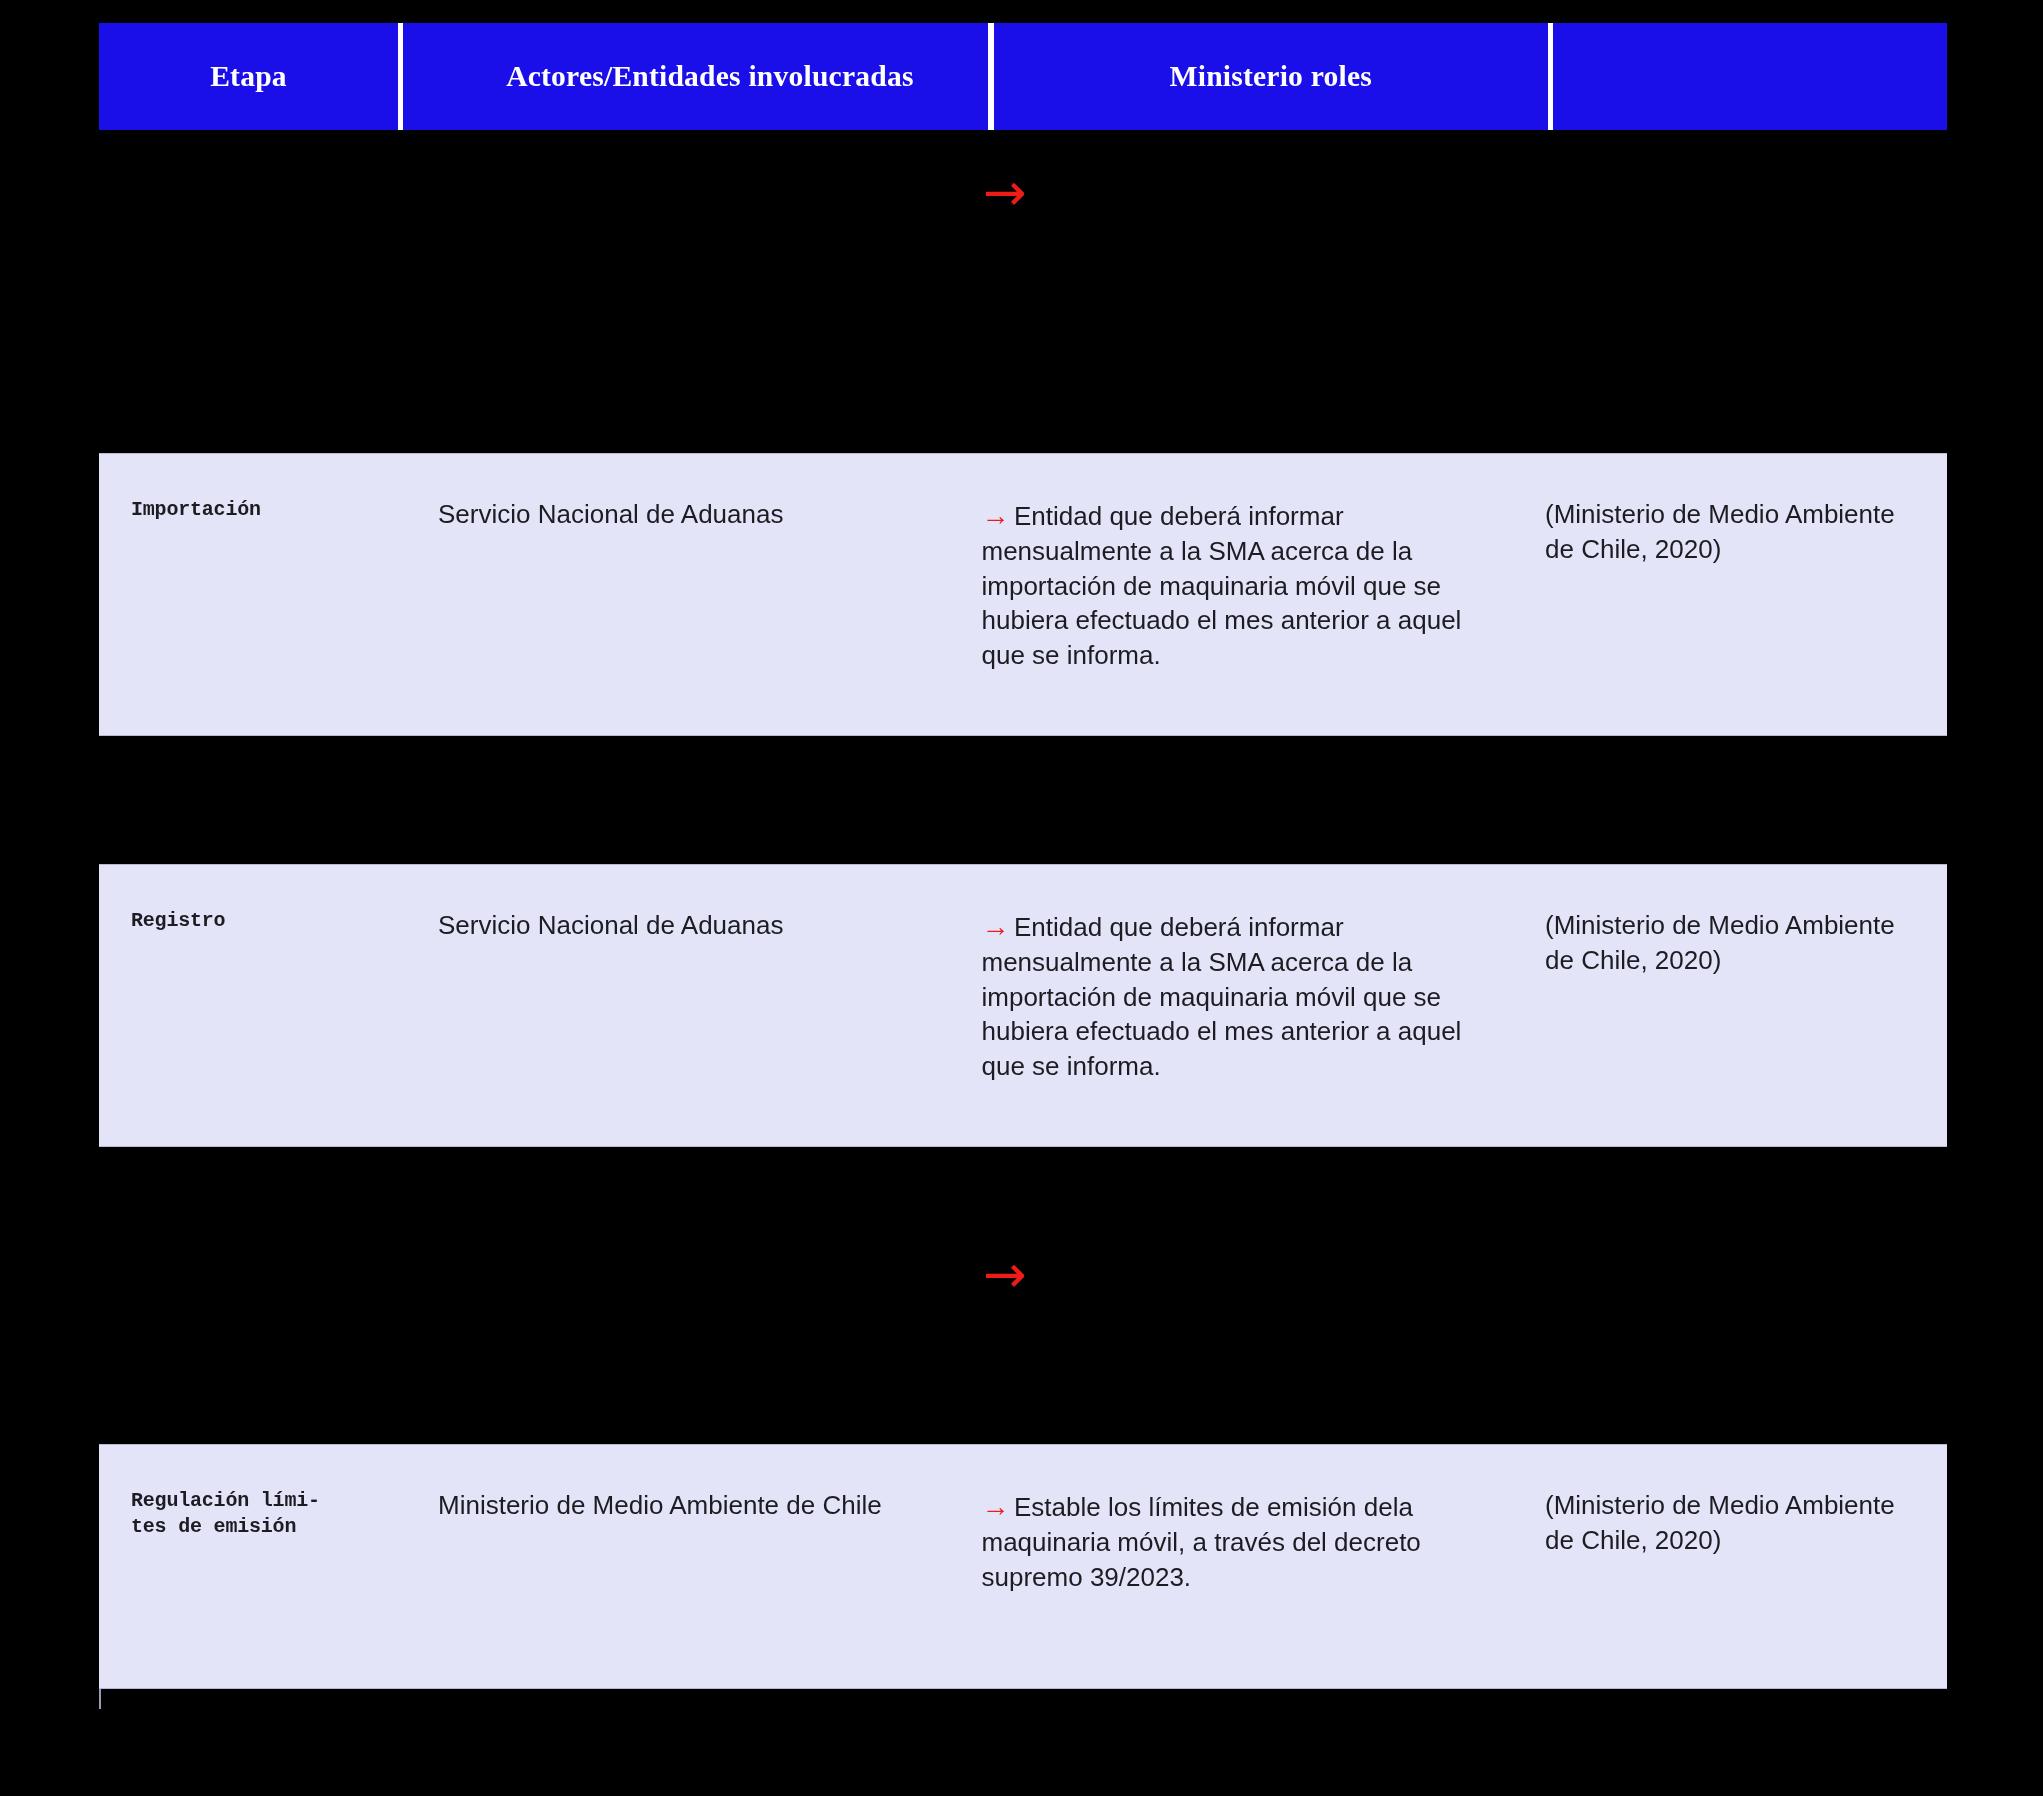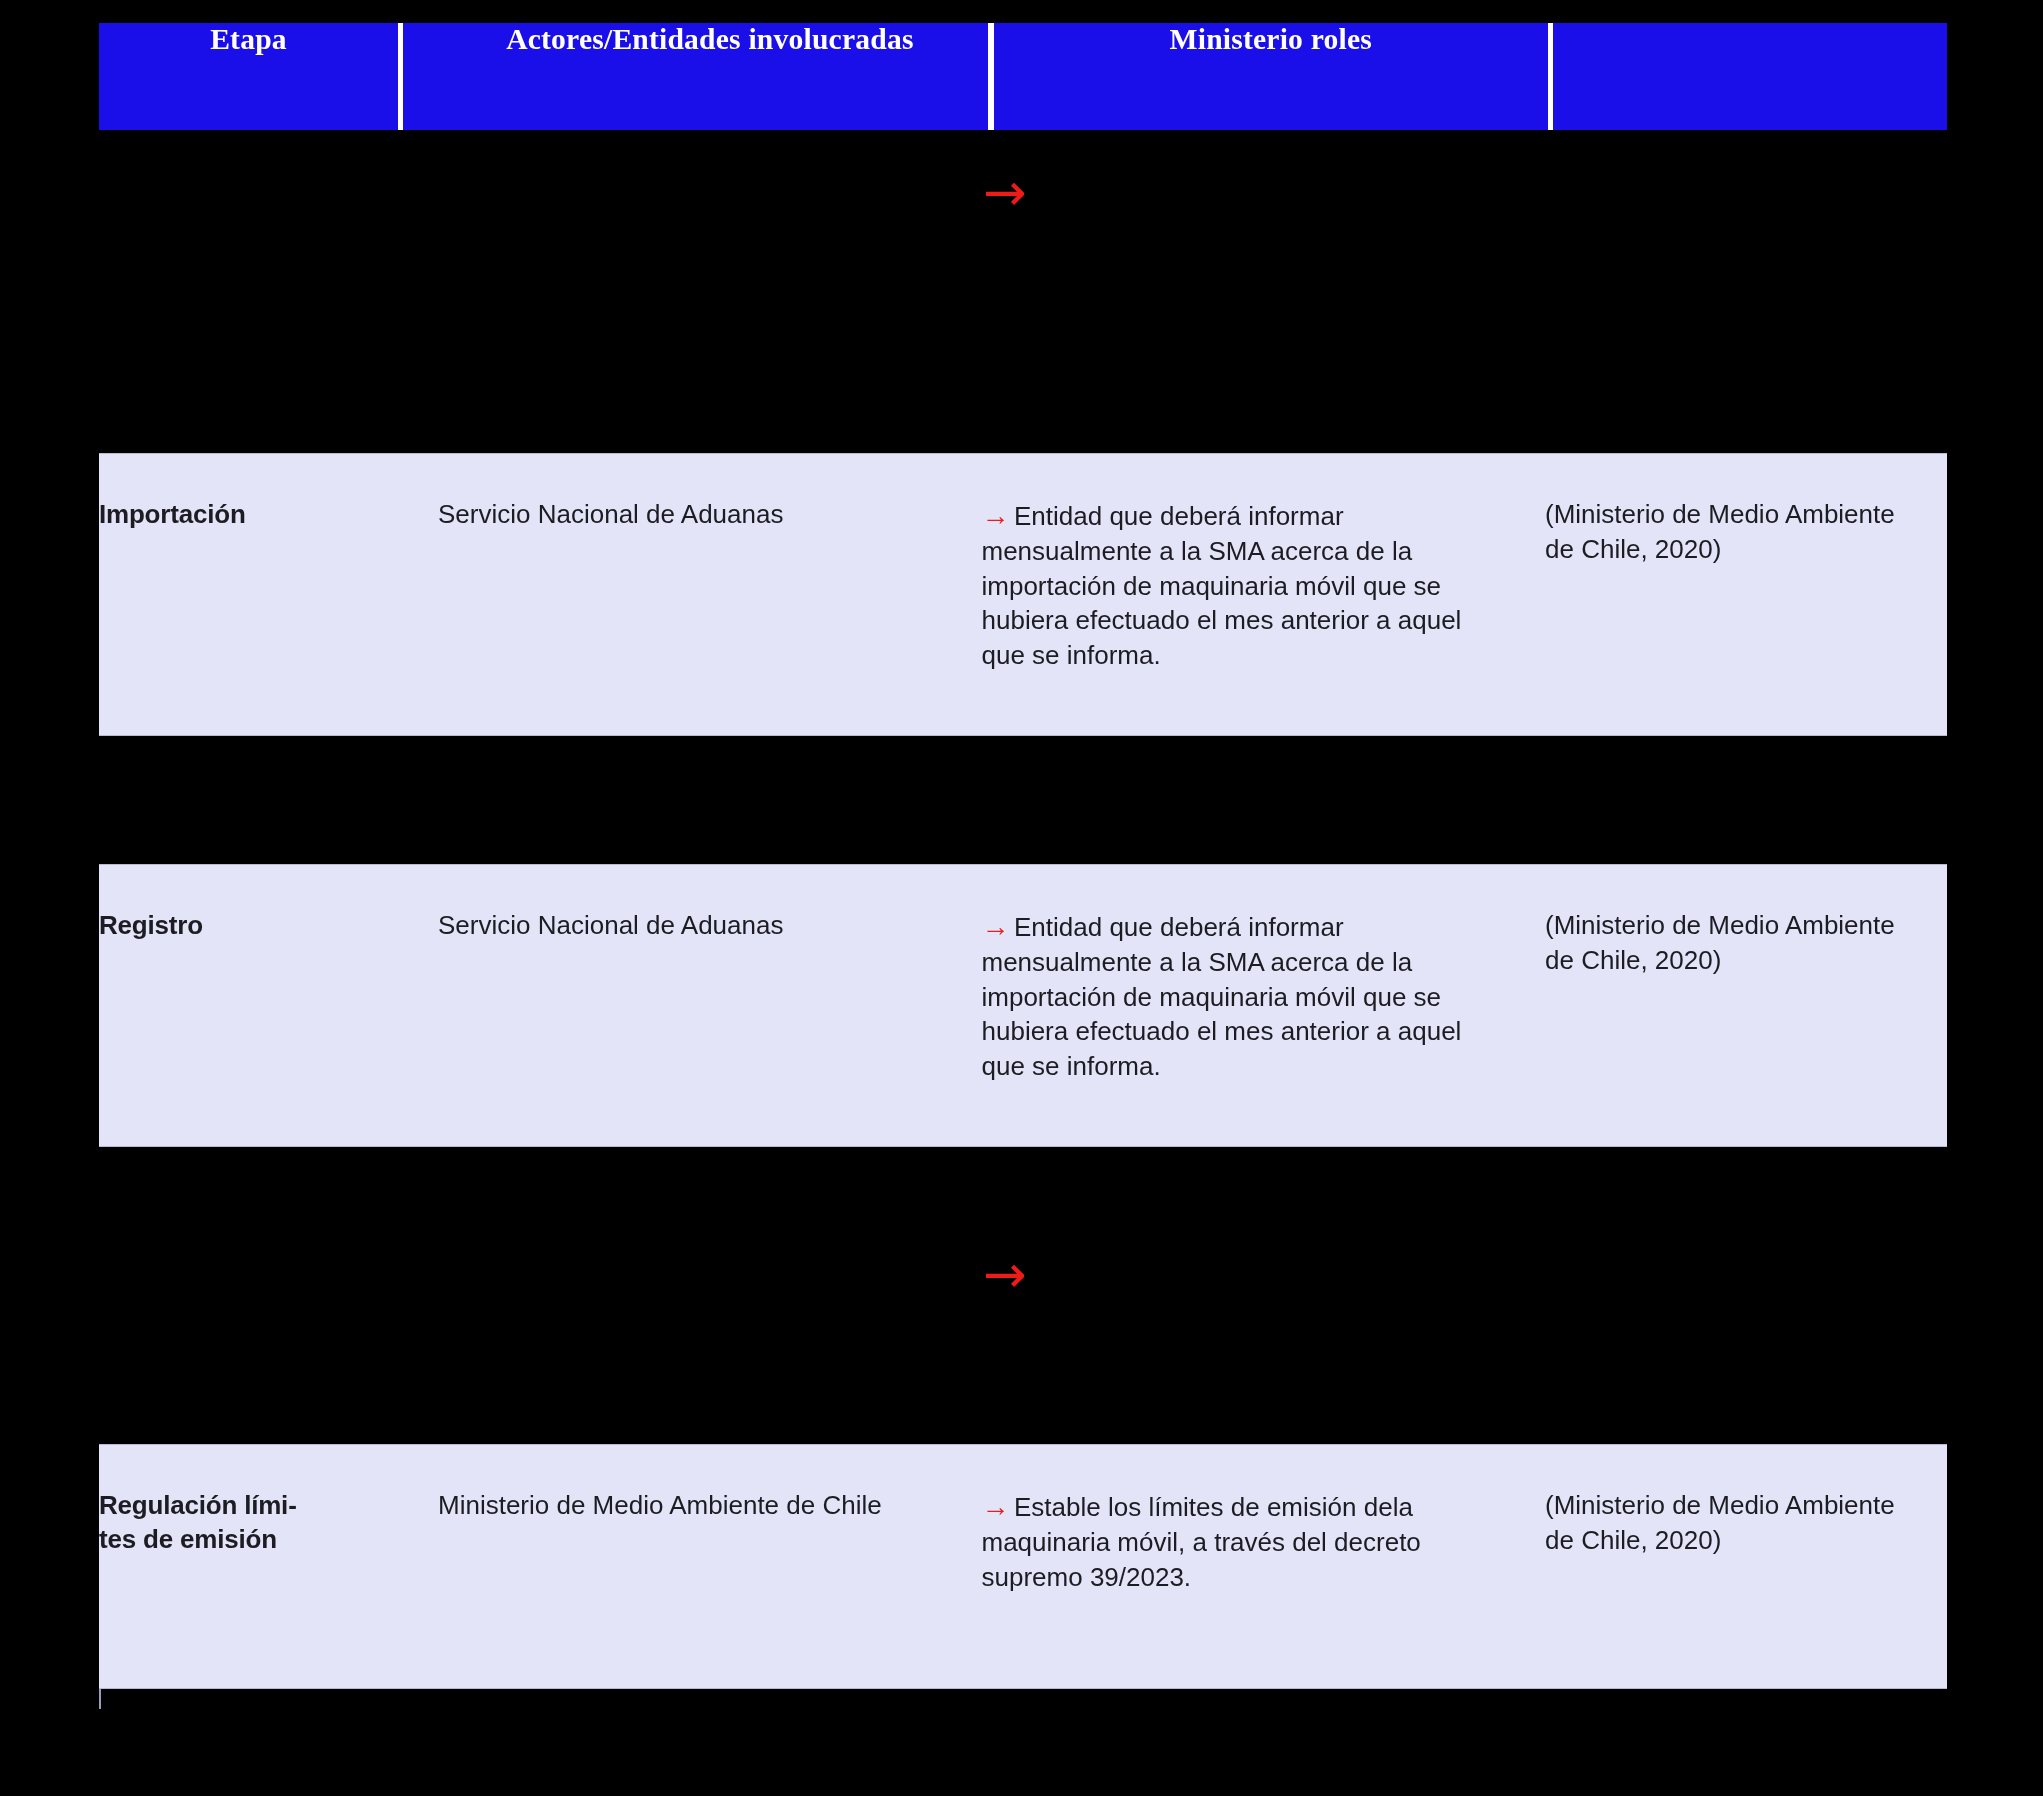--- a/index.html
+++ b/index.html
@@ -24,21 +24,21 @@
     top: 23px;
     width: 1848px;
     height: 107px;
     background: #1A0FE8;
     display: flex;
     align-items: center;
   }
   .th {
     height: 107px;
     display: flex;
-    align-items: flex-start;
+    align-items: center;
     justify-content: center;
     box-sizing: border-box;
     color: #FFFFFF;
     font-family: "Liberation Serif", "DejaVu Serif", serif;
     font-weight: bold;
     font-size: 29.6px;
     letter-spacing: 0.2px;
     text-align: center;
     position: relative;
   }
@@ -69,25 +69,27 @@
   .row-2 { top: 864px; height: 283px; }
   .row-3 { top: 1444px; height: 245px; }
 
   .cell {
     box-sizing: border-box;
     padding-top: 43px;
     color: #1C1C22;
   }
   .c-etapa {
     width: 299px;
+    padding-left: 32px;
     padding-right: 9px;
-    font-size: 26px;
+    font-size: 20px;
     font-weight: bold;
     line-height: 1.32;
     letter-spacing: -0.2px;
+    font-family: Liberation Mono, monospace;
   }
   .c-actores {
     width: 562px;
     padding-left: 40px;
     padding-right: 36px;
     font-size: 26px;
     font-weight: 300;
     line-height: 1.38;
   }
   .c-roles {

